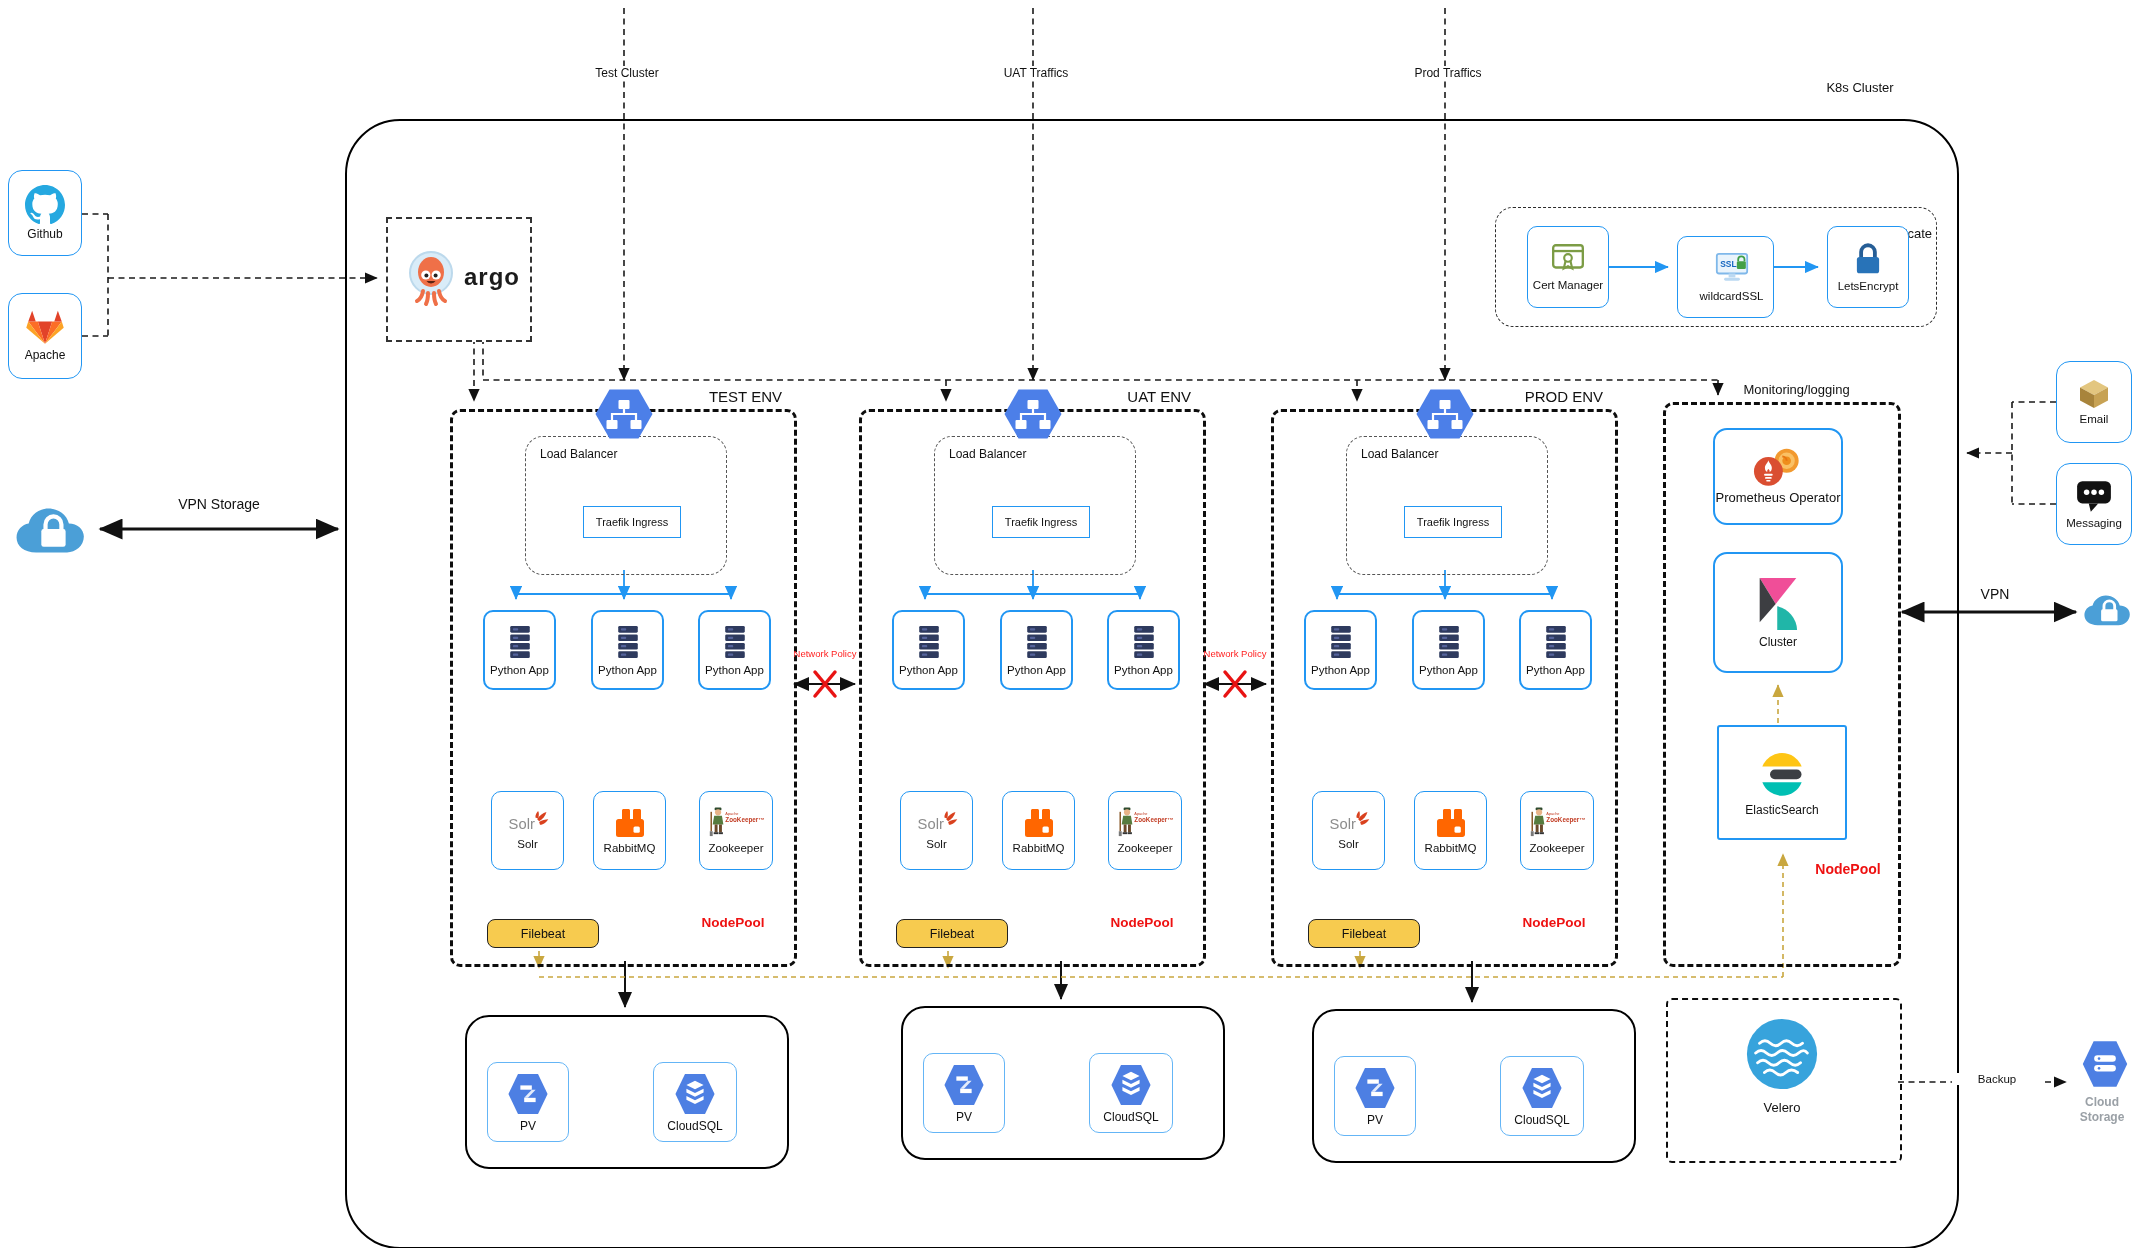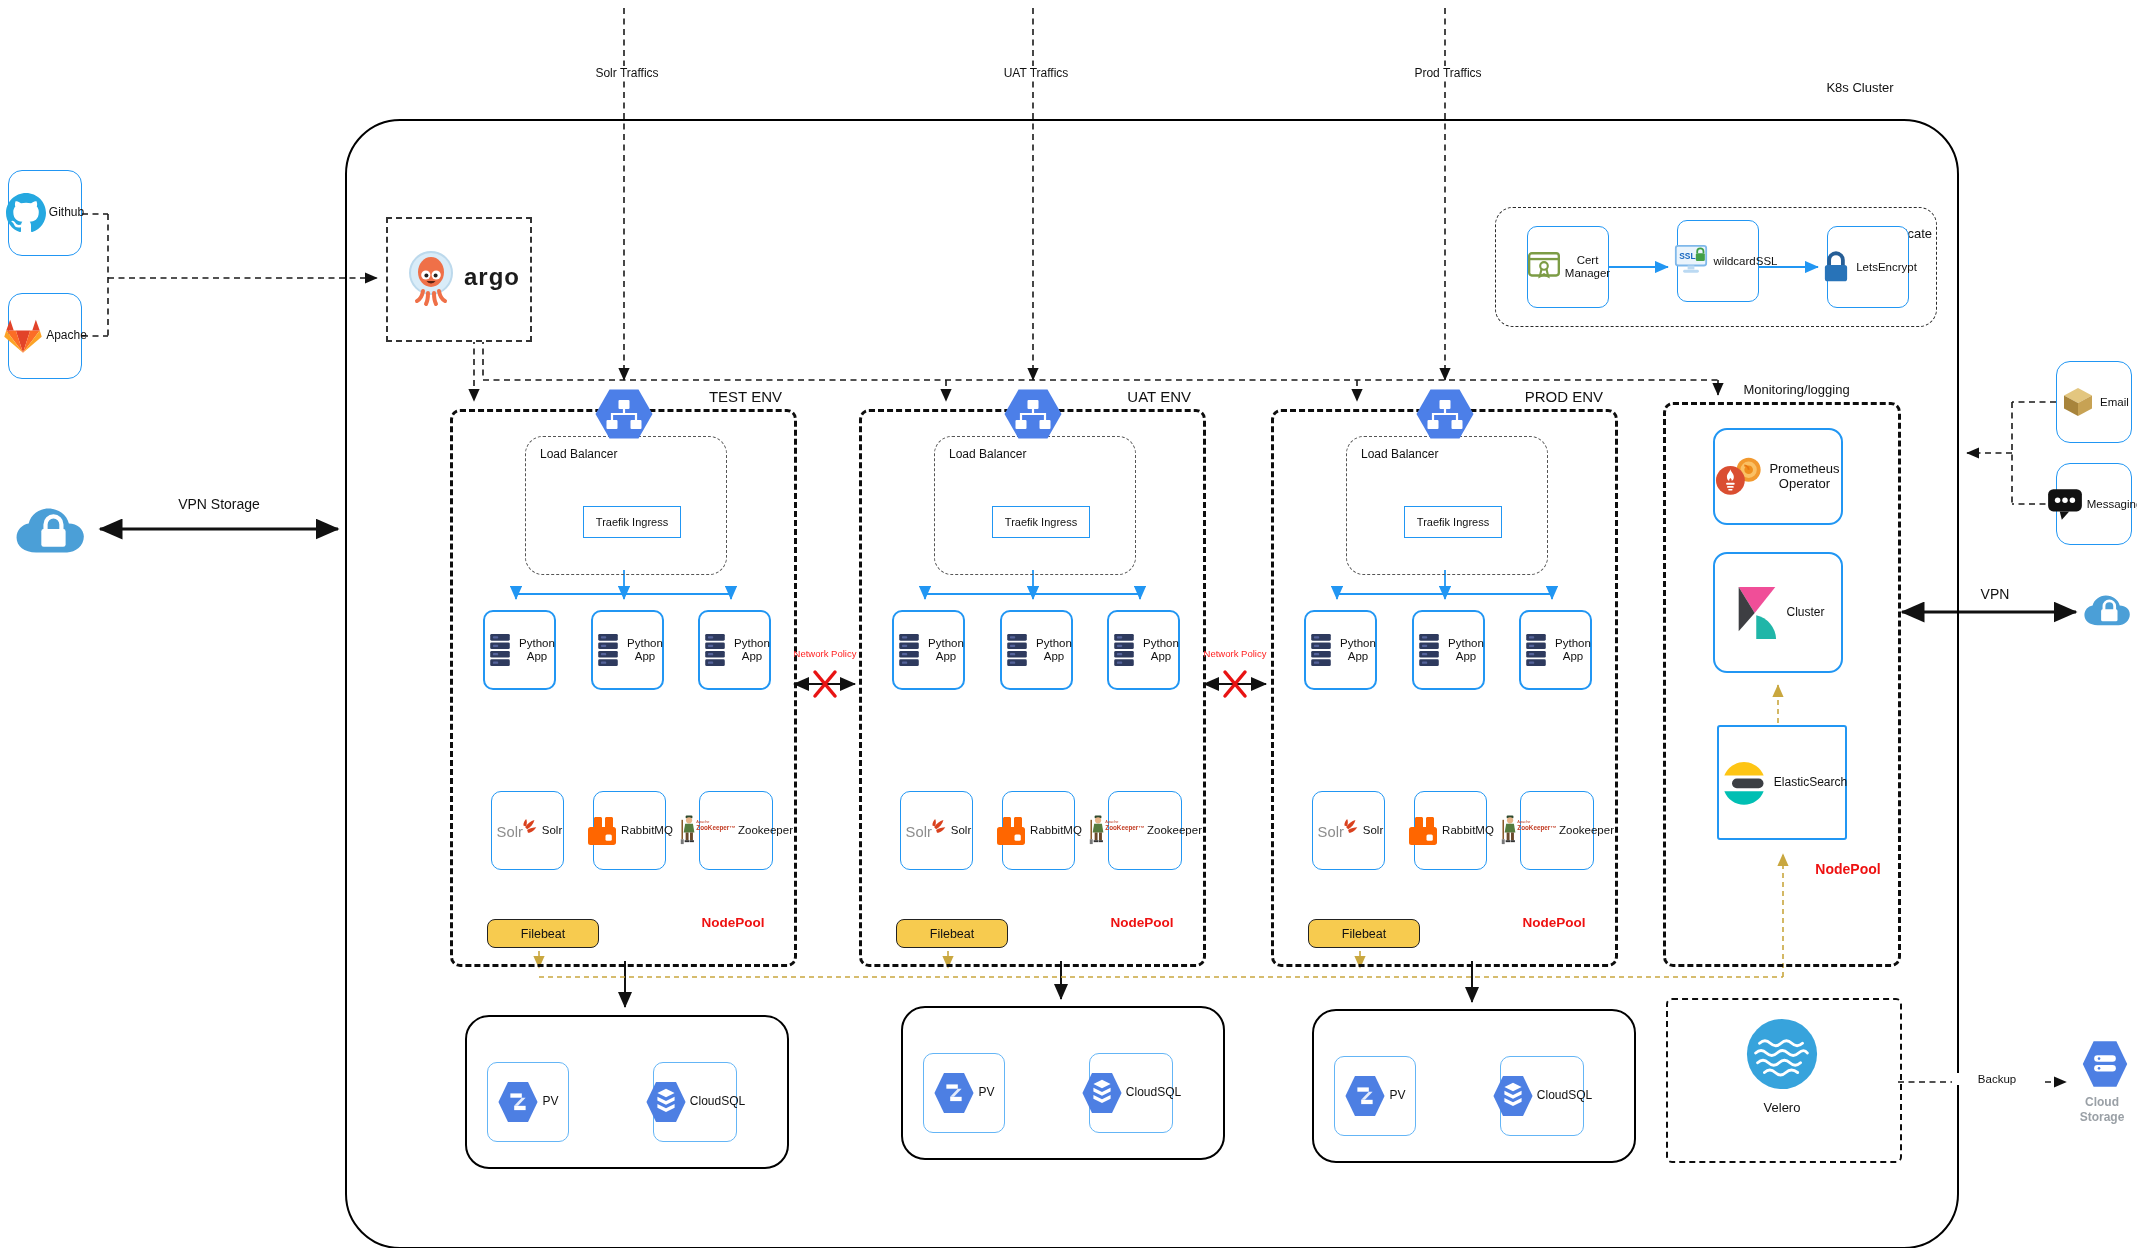--- a/index.html
+++ b/index.html
@@ -2,21 +2,21 @@
 <html><head>
 <meta charset="utf-8">
 <style>
   html,body{margin:0;padding:0;background:#fff;font-family:"Liberation Sans",sans-serif;}
   #stage{position:relative;width:2137px;height:1248px;background:#fff;color:#111;overflow:hidden;}
   .abs{position:absolute;}
   svg{display:block;}
   #wires{position:absolute;left:0;top:0;z-index:0;}
 
   .node{position:absolute;background:#fff;border:2px solid #2196F3;border-radius:10px;
-        display:flex;flex-direction:row;align-items:center;justify-content:center;
+        display:flex;flex-direction:column;align-items:center;justify-content:center;
         gap:3px;z-index:2;text-align:center;box-sizing:border-box;}
   .thin{border-width:1.5px;}
   .lbl{font-size:12px;line-height:1.15;color:#111;}
   .lbl-sm{font-size:11.5px;line-height:1.1;color:#111;}
 
   .cluster{position:absolute;left:345px;top:119px;width:1610px;height:1126px;
            border:2px solid #000;border-radius:55px;z-index:0;}
   .env{position:absolute;top:409px;width:341px;height:552px;border:3px dashed #0d0d0d;
        border-radius:10px;z-index:1;}
   .env-title{position:absolute;right:12px;top:-24px;font-size:15px;color:#111;}
@@ -121,21 +121,21 @@
       <path d="M1360 942V968" marker-end="url(#mT)"></path>
       <path d="M539 977H1783"></path>
       <path d="M1783 977V854" marker-end="url(#mT)"></path>
       <path d="M1778 723V685" marker-end="url(#mT)"></path>
     </g>
   </svg>
 
   <div class="cluster"></div>
   <div class="plain-label" style="left:1795px;top:80px;width:130px;font-size:13px;">K8s Cluster</div>
 
-  <div class="wire-label" style="left:579px;top:66px;width:90px;">Solr Traffics</div>
+  <div class="wire-label" style="left:579px;top:66px;width:90px;">Test Cluster</div>
   <div class="wire-label" style="left:988px;top:66px;width:90px;">UAT Traffics</div>
   <div class="wire-label" style="left:1400px;top:66px;width:90px;">Prod Traffics</div>
 
   <div class="node thin" style="left:8px;top:170px;width:74px;height:86px;border-radius:14px;">
     <span>
       <svg width="40" height="40" viewBox="0 0 16 16">
           <path fill="#25A8E0" d="M8 0C3.58 0 0 3.58 0 8c0 3.54 2.29 6.53 5.47 7.59.4.07.55-.17.55-.38 0-.19-.01-.82-.01-1.49-2.01.37-2.53-.49-2.69-.94-.09-.23-.48-.94-.82-1.13-.28-.15-.68-.52-.01-.53.63-.01 1.08.58 1.23.82.72 1.21 1.87.87 2.33.66.07-.52.28-.87.51-1.07-1.78-.2-3.64-.89-3.64-3.95 0-.87.31-1.59.82-2.15-.08-.2-.36-1.02.08-2.12 0 0 .67-.21 2.2.82.64-.18 1.32-.27 2-.27s1.36.09 2 .27c1.53-1.04 2.2-.82 2.2-.82.44 1.1.16 1.92.08 2.12.51.56.82 1.27.82 2.15 0 3.07-1.87 3.75-3.65 3.95.29.25.54.73.54 1.48 0 1.07-.01 1.93-.01 2.2 0 .21.15.46.55.38A8.01 8.01 0 0 0 16 8c0-4.42-3.58-8-8-8z"></path>
         </svg>
     </span>
     <div class="lbl">Github</div>
@@ -195,21 +195,21 @@
       <svg width="36" height="34" viewBox="0 0 34 32">
         <rect x="3" y="3" width="28" height="21" rx="2.5" fill="none" stroke="#7C9C45" stroke-width="2.2"></rect>
         <line x1="3" y1="8.5" x2="31" y2="8.5" stroke="#7C9C45" stroke-width="2.2"></line>
         <circle cx="17" cy="15" r="3.6" fill="none" stroke="#7C9C45" stroke-width="2"></circle>
         <path d="M14.8 17.5L13 25l4-2.2 4 2.2-1.8-7.5" fill="none" stroke="#7C9C45" stroke-width="2"></path>
       </svg>
     </span>
     <div class="lbl-sm">Cert Manager</div>
   </div>
 
-  <div class="node thin" style="left:1677px;top:220px;width:82px;height:82px;padding-left:12px;">
+  <div class="node thin" style="left:1677px;top:236px;width:97px;height:82px;padding-left:12px;">
     <span>
       <svg width="40" height="36" viewBox="0 0 34 32">
         <rect x="3.5" y="2.5" width="27" height="17.5" rx="2" fill="#EAF4FC" stroke="#7FB8EA" stroke-width="1.6"></rect>
         <text x="6.5" y="14.5" font-size="7.5" font-weight="bold" fill="#1667C0">SSL</text>
         <path d="M22.5 9V7.5a2.8 2.8 0 0 1 5.6 0V9" fill="none" stroke="#3E9E46" stroke-width="1.6"></path>
         <rect x="21.3" y="9" width="8" height="7" rx="1.2" fill="#43A047"></rect>
         <rect x="14" y="20" width="6" height="3.5" fill="#BBD9F2"></rect>
         <rect x="10" y="23.8" width="14" height="2.6" rx="1.3" fill="#BBD9F2"></rect>
       </svg>
     </span>

